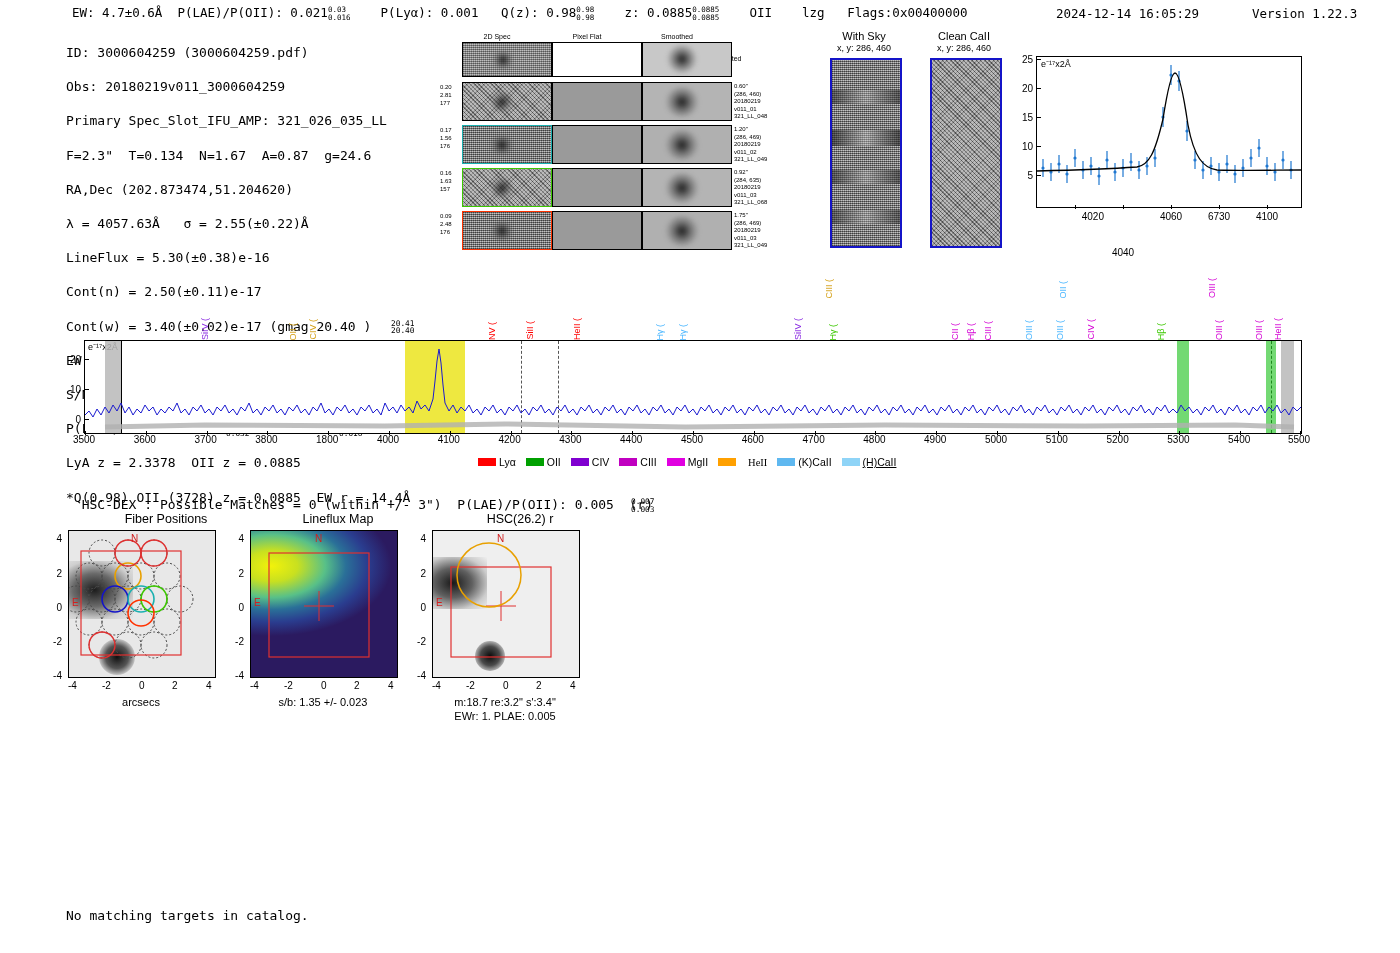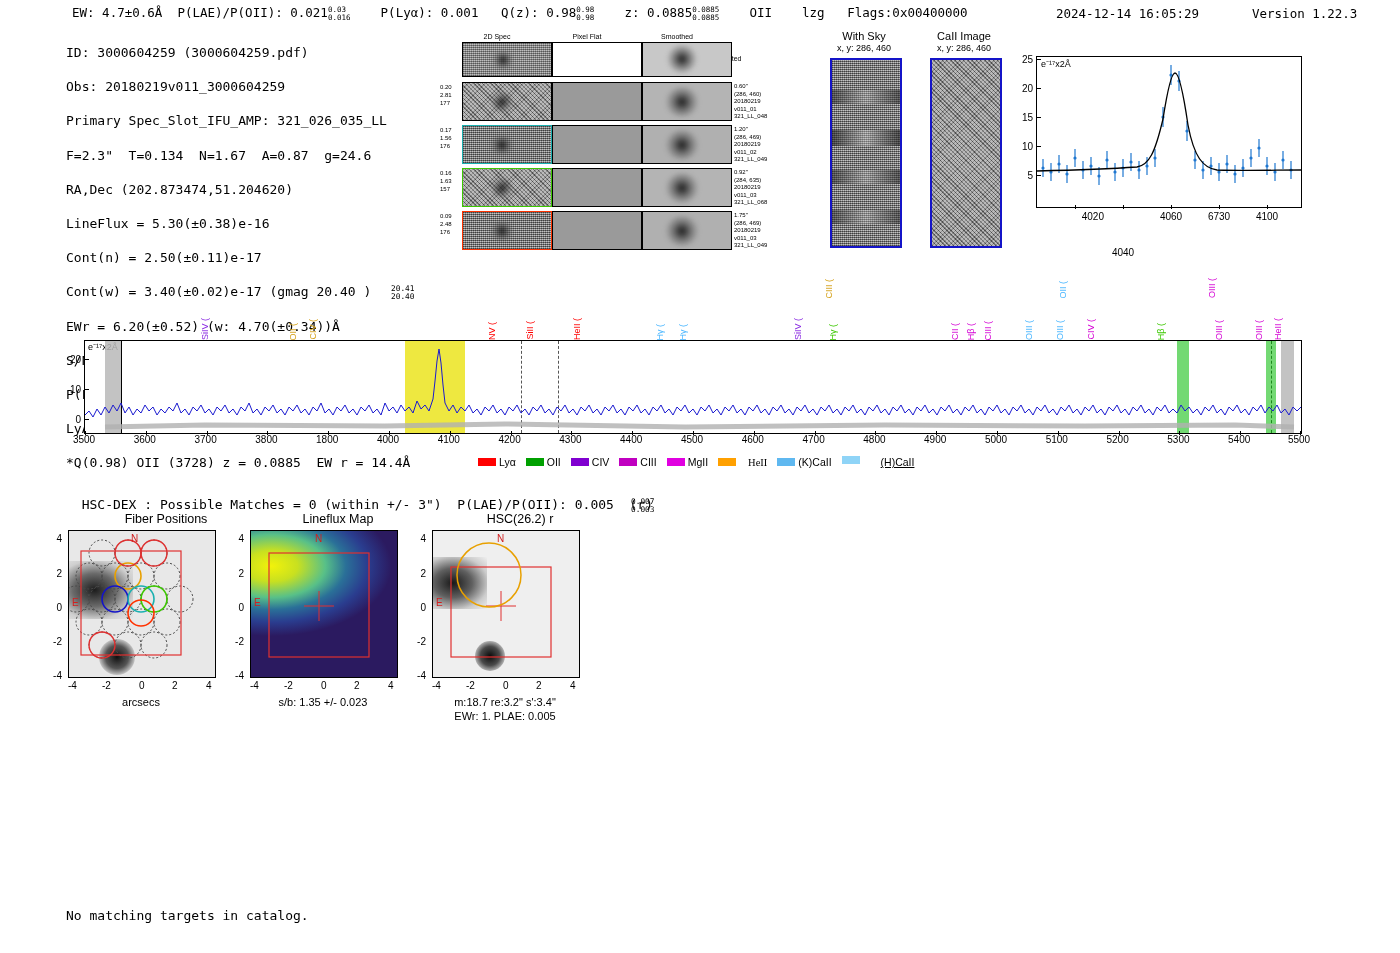--- a/index.html
+++ b/index.html
@@ -59,20 +59,21 @@
 </div>
 <div class="abs ts mono" style="left:1056px; top:6px;">2024-12-14 16:05:29</div>
 <div class="abs ts mono" style="left:1252px; top:6px;">Version 1.22.3</div>
 
 <div class="abs info mono" style="left:66px; top:27px;">
 <div>ID: 3000604259 (3000604259.pdf)</div>
 <div>Obs: 20180219v011_3000604259</div>
 <div>Primary Spec_Slot_IFU_AMP: 321_026_035_LL</div>
 <div>F=2.3"  T=0.134  N=1.67  A=0.87  g=24.6</div>
 <div>RA,Dec (202.873474,51.204620)</div>
+<div>λ = 4057.63Å   σ = 2.55(±0.22)Å</div>
 <div>LineFlux = 5.30(±0.38)e-16</div>
 <div>Cont(n) = 2.50(±0.11)e-17</div>
 <div style="position:relative;"><span>Cont(w) = 3.40(±0.02)e-17 (gmag 20.40 )</span><span class="stack" style="position:absolute;left:325px;top:2px;"><span>20.41</span><br><span>20.40</span></span></div>
 <div>EWr = 6.20(±0.52) (w: 4.70(±0.34))Å</div>
 <div>S/N = 14.2(±0.4)   χ² = 1.0(±0.2)</div>
 <div style="position:relative;"><span>P(LAE)/P(OII): 0.041  (w: 0.021 )</span><span class="stack" style="position:absolute;left:160px;top:2px;"><span>0.051</span><br><span>0.032</span></span><span class="stack" style="position:absolute;left:273px;top:2px;"><span>0.027</span><br><span>0.016</span></span></div>
 <div>LyA z = 2.3378  OII z = 0.0885</div>
 <div>*Q(0.98) OII (3728) z = 0.0885  EW r = 14.4Å</div>
 </div>
 
@@ -174,21 +175,21 @@
 
 <div class="abs cap sans" style="left:826px; top:30px; width:76px;">With Sky</div>
 <div class="abs lbl-sm sans" style="left:826px; top:44px; width:76px; text-align:center; font-size:9px;">x, y: 286, 460</div>
 <div class="abs blueborder tex3" style="left:830px; top:58px; width:68px; height:186px;">
   <div class="abs" style="left:0;top:30px;width:100%;height:14px;background:linear-gradient(90deg,rgba(40,40,40,.55),rgba(200,200,200,.3),rgba(40,40,40,.55));"></div>
   <div class="abs" style="left:0;top:70px;width:100%;height:16px;background:linear-gradient(90deg,rgba(30,30,30,.6),rgba(210,210,210,.35),rgba(30,30,30,.6));"></div>
   <div class="abs" style="left:0;top:110px;width:100%;height:14px;background:linear-gradient(90deg,rgba(40,40,40,.55),rgba(200,200,200,.3),rgba(40,40,40,.55));"></div>
   <div class="abs" style="left:0;top:150px;width:100%;height:14px;background:linear-gradient(90deg,rgba(40,40,40,.5),rgba(200,200,200,.3),rgba(40,40,40,.5));"></div>
 </div>
 
-<div class="abs cap sans" style="left:918px; top:30px; width:92px;">CaII Image</div>
+<div class="abs cap sans" style="left:918px; top:30px; width:92px;">Clean CaII</div>
 <div class="abs lbl-sm sans" style="left:918px; top:44px; width:92px; text-align:center; font-size:9px;">x, y: 286, 460</div>
 <div class="abs blueborder tex2" style="left:930px; top:58px; width:68px; height:186px;"></div>
 
 <div class="abs" style="left:1036px; top:56px; width:264px; height:150px; border:1px solid #000; background:#fff;">
   <div class="abs lbl-sm sans" style="left:4px; top:3px; font-size:9px;">e⁻¹⁷x2Å</div>
 
   <div class="abs axistxt sans" style="left:-20px; top:-3px; width:16px; text-align:right;">25</div>
   <div class="abs axistxt sans" style="left:-20px; top:26px; width:16px; text-align:right;">20</div>
   <div class="abs axistxt sans" style="left:-20px; top:55px; width:16px; text-align:right;">15</div>
   <div class="abs axistxt sans" style="left:-20px; top:84px; width:16px; text-align:right;">10</div>
@@ -376,21 +377,21 @@
       <span>MgII</span>
     </span>
   <span class="legend sans" style="display:flex;align-items:center;gap:12px;font-family:Liberation Serif, serif;">
       <span style="width:18px;height:8px;background:#ffa000;display:inline-block;"></span>
       <span>HeII</span>
     </span>
   <span class="legend sans" style="display:flex;align-items:center;gap:3px;">
       <span style="width:18px;height:8px;background:#5fb8f0;display:inline-block;"></span>
       <span>(K)CaII</span>
     </span>
-  <span class="legend sans" style="display:flex;gap:21px;text-decoration:underline;">
+  <span class="legend sans" style="display:flex;align-items:center;gap:3px;text-decoration:underline;">
       <span style="width:18px;height:8px;background:#8fd4f7;display:inline-block;"></span>
       <span>(H)CaII</span>
     </span>
 </div>
 
 <div class="abs mono" style="left:66px; top:482px; font-size:13px; white-space:pre;">
   <span>HSC-DEX : Possible Matches = 0 (within +/- 3")  P(LAE)/P(OII): 0.005  (r)</span><span class="stack" style="position:relative;left:-22px;top:0;"><span>0.007</span><br><span>0.003</span></span>
 </div>
 
 <div class="abs sans" style="left:66px; top:512px; width:200px; text-align:center; font-size:12.5px;">Fiber Positions</div>

